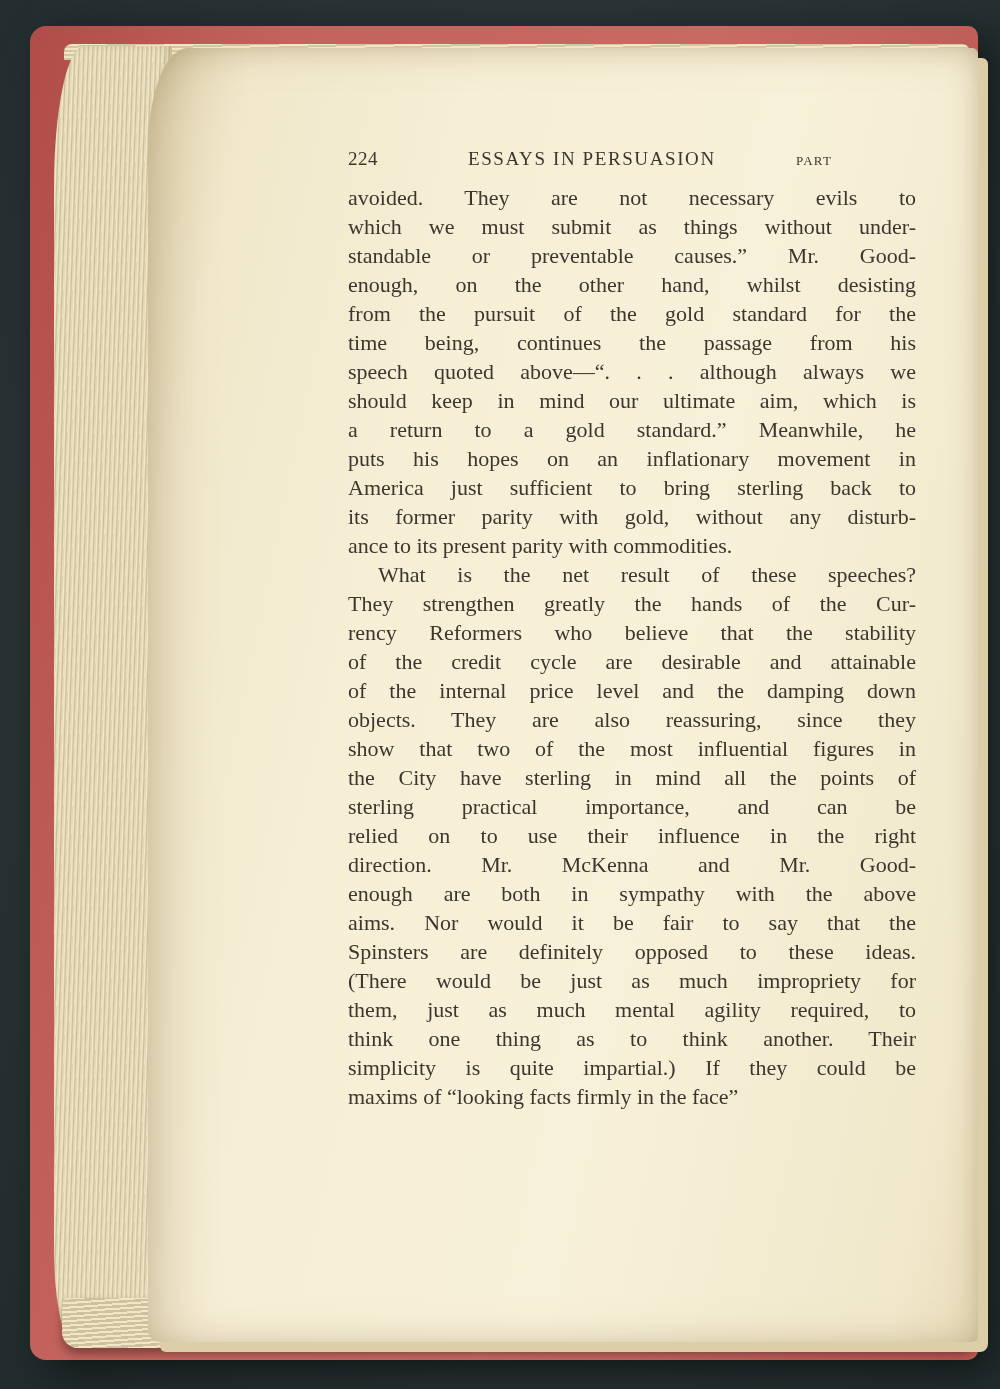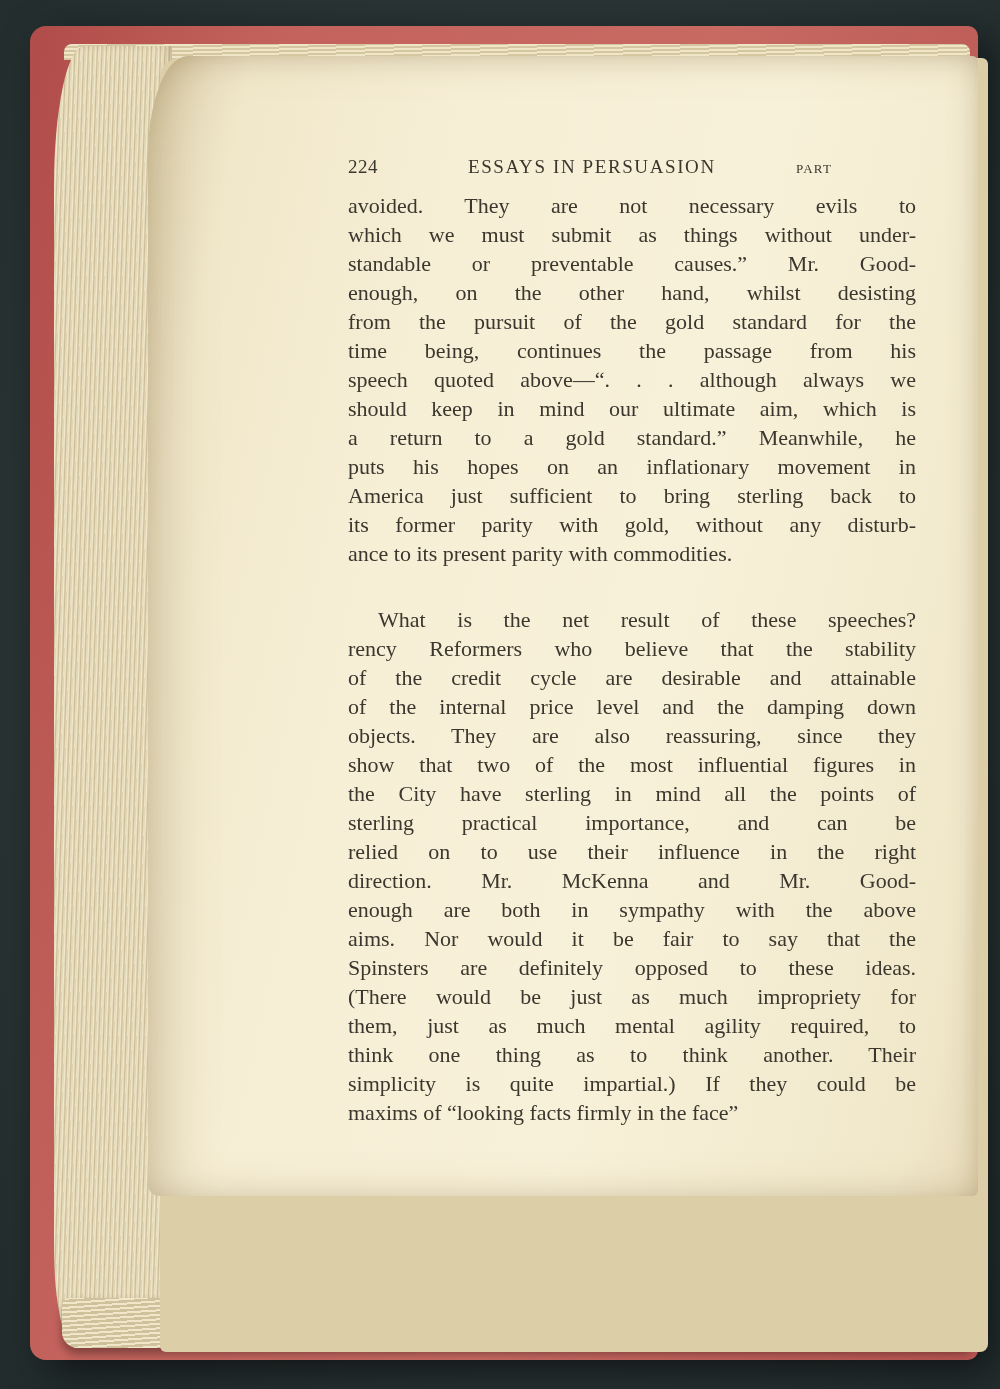--- a/index.html
+++ b/index.html
@@ -61,22 +61,22 @@
   .page-under {
     position: absolute;
     left: 160px; top: 58px;
     width: 828px; height: 1294px;
     background: #dccfa8;
     border-radius: 20px 6px 8px 6px;
   }
   
   .page-main {
     position: absolute;
-    left: 148px; top: 56px;
-    width: 830px; height: 1140px;
+    left: 148px; top: 48px;
+    width: 830px; height: 1294px;
     background: linear-gradient(102deg,
                 #e2d6b3 0%, #f1e8cb 10%, #f6eed5 30%,
                 var(--color-page, #f8f1d9) 60%, #f1e8cb 92%, #e8dcba 100%);
     border-radius: 40px 6px 6px 12px / 100px 6px 6px 12px;
     box-shadow: inset 30px 0 60px -22px rgba(122,94,46,0.35),
                 inset -16px -8px 34px -20px rgba(122,94,46,0.32),
                 inset 0 14px 30px -18px rgba(122,94,46,0.28);
   }
   .text-block {
     position: absolute;
@@ -112,21 +112,20 @@
   .line {
     text-align: justify;
     text-align-last: justify;
     white-space: normal;
   }
   .line.last {
     text-align-last: auto;
   }
   .line.indent {
     padding-left: 30px;
-    margin-top: 37px;
   }
 </style>
 </head>
 <body>
 
 <div class="scene">
   <div class="cover"></div>
   <div class="pages-top"></div>
   <div class="pages-left"></div>
   <div class="pages-bottom"></div>
@@ -150,20 +149,21 @@
             <div class="line">speech quoted above—“. . . although always we</div>
             <div class="line">should keep in mind our ultimate aim, which is</div>
             <div class="line">a return to a gold standard.” Meanwhile, he</div>
             <div class="line">puts his hopes on an inflationary movement in</div>
             <div class="line">America just sufficient to bring sterling back to</div>
             <div class="line">its former parity with gold, without any disturb-</div>
             <div class="line last">ance to its present parity with commodities.</div>
           </div>
           <div class="paragraph">
             <div class="line indent">What is the net result of these speeches?</div>
+            <div class="line">They strengthen greatly the hands of the Cur-</div>
             <div class="line">rency Reformers who believe that the stability</div>
             <div class="line">of the credit cycle are desirable and attainable</div>
             <div class="line">of the internal price level and the damping down</div>
             <div class="line">objects. They are also reassuring, since they</div>
             <div class="line">show that two of the most influential figures in</div>
             <div class="line">the City have sterling in mind all the points of</div>
             <div class="line">sterling practical importance, and can be</div>
             <div class="line">relied on to use their influence in the right</div>
             <div class="line">direction. Mr. McKenna and Mr. Good-</div>
             <div class="line">enough are both in sympathy with the above</div>

